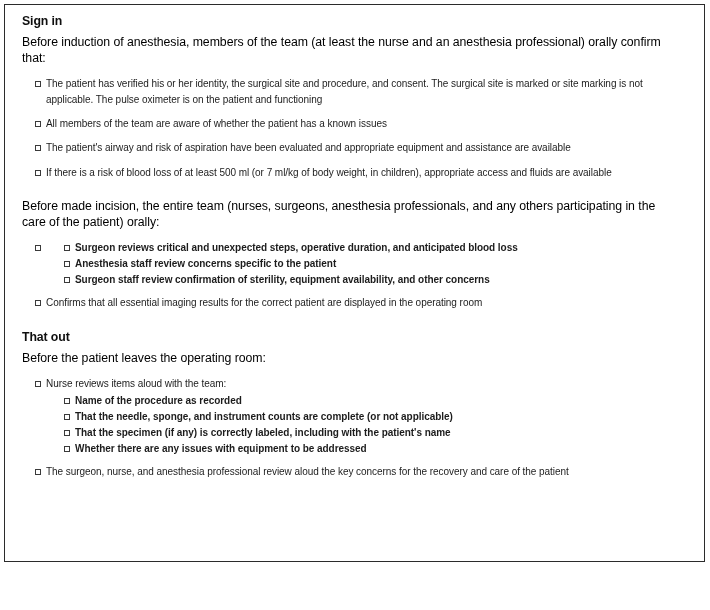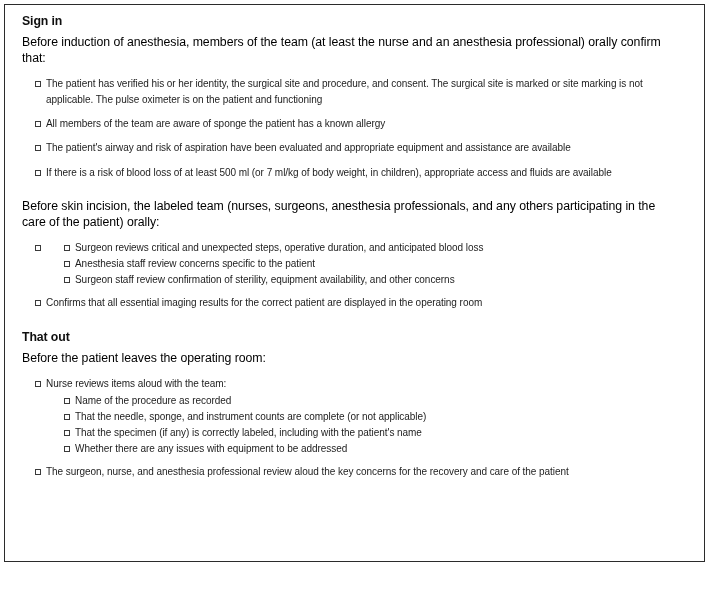--- a/index.html
+++ b/index.html
@@ -77,20 +77,21 @@
     line-height: 15.4px;
     color: #1c1c1c;
     padding-left: 11px;
     margin-bottom: 9px;
     letter-spacing: -0.05px;
   }
 
   ul.level-2 > li.item {
     margin-bottom: 0.5px;
     padding-left: 11px;
+    font-weight: bold;
   }
 
   li.item > .bullet-box {
     position: absolute;
     left: 0;
     top: 5px;
     width: 4px;
     height: 4px;
     border: 1px solid #3a3a3a;
     box-sizing: content-box;
@@ -116,34 +117,34 @@
       <div class="section">
         <div class="section-heading">Sign in</div>
         <p class="section-intro">Before induction of anesthesia, members of the team (at least the nurse and an anesthesia professional) orally confirm that:</p>
         <ul class="level-1">
           <li class="item">
             <span class="bullet-box"></span>
             <span class="item-text">The patient has verified his or her identity, the surgical site and procedure, and consent. The surgical site is marked or site marking is not applicable. The pulse oximeter is on the patient and functioning</span>
           </li>
           <li class="item">
             <span class="bullet-box"></span>
-            <span class="item-text">All members of the team are aware of sponge the patient has a known allergy</span>
+            <span class="item-text">All members of the team are aware of whether the patient has a known issues</span>
           </li>
           <li class="item">
             <span class="bullet-box"></span>
             <span class="item-text">The patient's airway and risk of aspiration have been evaluated and appropriate equipment and assistance are available</span>
           </li>
           <li class="item">
             <span class="bullet-box"></span>
             <span class="item-text">If there is a risk of blood loss of at least 500 ml (or 7 ml/kg of body weight, in children), appropriate access and fluids are available</span>
           </li>
         </ul>
       </div>
       <div class="section">
-        <p class="section-intro">Before skin incision, the labeled team (nurses, surgeons, anesthesia professionals, and any others participating in the care of the patient) orally:</p>
+        <p class="section-intro">Before made incision, the entire team (nurses, surgeons, anesthesia professionals, and any others participating in the care of the patient) orally:</p>
         <ul class="level-1">
           <li class="item has-children">
             <span class="bullet-box"></span>
             <ul class="level-2">
               <li class="item">
                 <span class="bullet-box"></span>
                 <span class="item-text">Surgeon reviews critical and unexpected steps, operative duration, and anticipated blood loss</span>
               </li>
               <li class="item">
                 <span class="bullet-box"></span>

